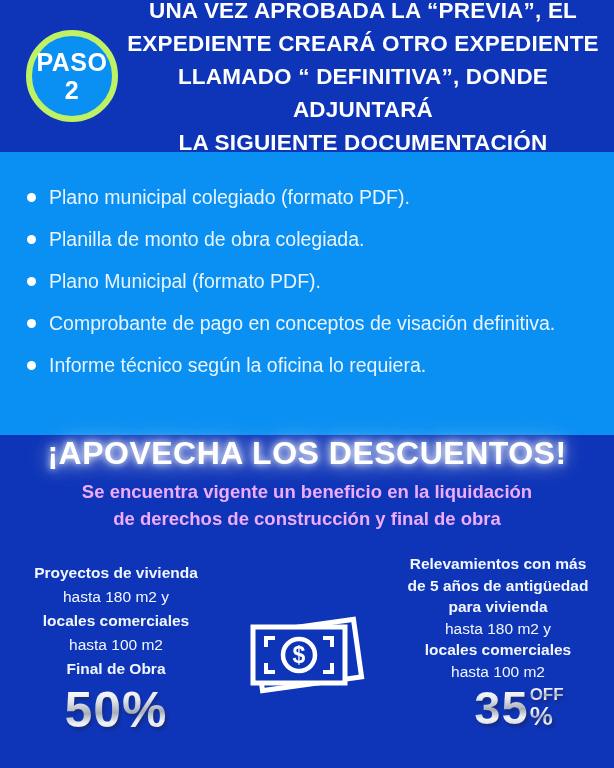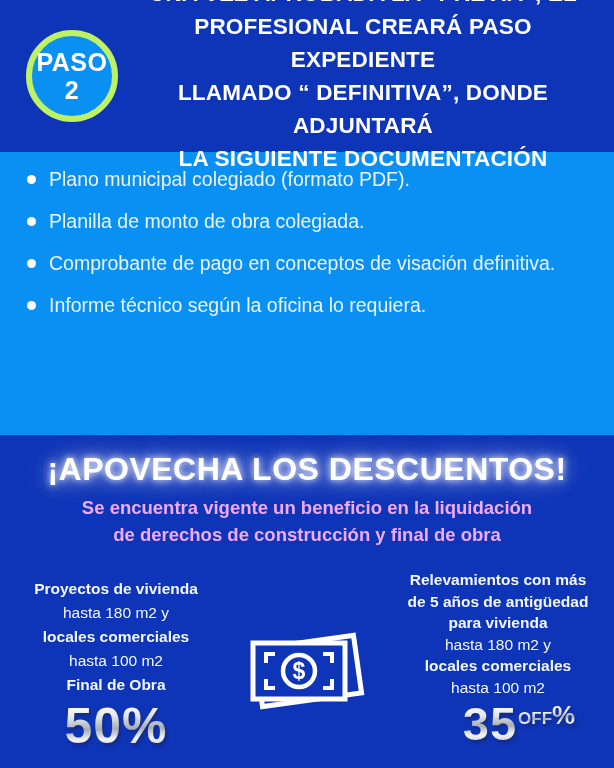--- a/index.html
+++ b/index.html
@@ -42,21 +42,21 @@
     font-size: 22.5px;
     line-height: 33px;
     padding: 0 14px 0 8px;
     letter-spacing: 0.2px;
   }
 
   
   .section-middle {
     height: 283px;
     background: var(--bright-blue);
-    padding-top: 15px;
+    padding-top: 33px;
   }
   .doc-item {
     display: flex;
     margin: 0 18px 18px 27px;
     color: var(--list-text);
     font-size: 19.5px;
     line-height: 24px;
   }
   .doc-item .dot {
     width: 9px; height: 9px; border-radius: 50%;
@@ -65,21 +65,20 @@
     flex-shrink: 0;
   }
 
   
   .section-bottom {
     height: 333px;
     background: var(--dark-blue);
     text-align: center;
   }
   .promo-title {
-    padding-top: 16px;
     font-size: 32px;
     font-weight: bold;
     letter-spacing: 0.5px;
     text-shadow: 0 0 7px rgba(255,255,255,0.95), 0 0 18px rgba(255,255,255,0.7), 0 0 30px rgba(255,255,255,0.45);
   }
   .promo-subtitle {
     margin-top: 7px;
     font-size: 18.5px;
     font-weight: 600;
     line-height: 26.5px;
@@ -111,48 +110,52 @@
     font-size: 50px;
     line-height: 1;
     letter-spacing: 1px;
   }
   .percent-35-wrap {
     display: inline-flex;
     align-items: flex-start;
     margin-top: 4px;
   }
   .n35 { font-size: 47px; line-height: 0.92; letter-spacing: 1px; margin-left: 42px; }
-  .off-col { display: flex; flex-direction: row; align-items: flex-end; margin-left: 1px; }
+  .off-col { display: flex; flex-direction: column; align-items: flex-start; margin-left: 1px; }
   .off-txt { font-size: 17px; line-height: 1; }
   .pct-txt { font-size: 26px; line-height: 0.9; margin-top: 2px; }
 </style>
 </head>
 <body>
 
 <div class="section-top">
   <div class="badge">
     <span>PASO</span>
     <span>2</span>
   </div>
   <div class="header-text">
     <div>UNA VEZ APROBADA LA “PREVIA”, EL</div>
-    <div>PROFESIONAL CREARÁ PASO EXPEDIENTE</div>
+    <div>EXPEDIENTE CREARÁ OTRO EXPEDIENTE</div>
     <div>LLAMADO “ DEFINITIVA”, DONDE ADJUNTARÁ</div>
     <div>LA SIGUIENTE DOCUMENTACIÓN</div>
   </div>
 </div>
 
 <div class="section-middle">
   <div class="doc-item">
     <span class="dot"></span>
     <span>Plano municipal colegiado (formato PDF).</span>
   </div>
   <div class="doc-item">
     <span class="dot"></span>
     <span>Planilla de monto de obra colegiada.</span>
+  </div>
+  <div class="doc-item">
+    <span class="dot"></span>
+    <span>Plano Municipal (formato PDF).</span>
   </div>
   <div class="doc-item">
     <span class="dot"></span>
     <span>Comprobante de pago en conceptos de visación definitiva.</span>
   </div>
   <div class="doc-item">
     <span class="dot"></span>
     <span>Informe técnico según la oficina lo requiera.</span>
   </div>
 </div>

